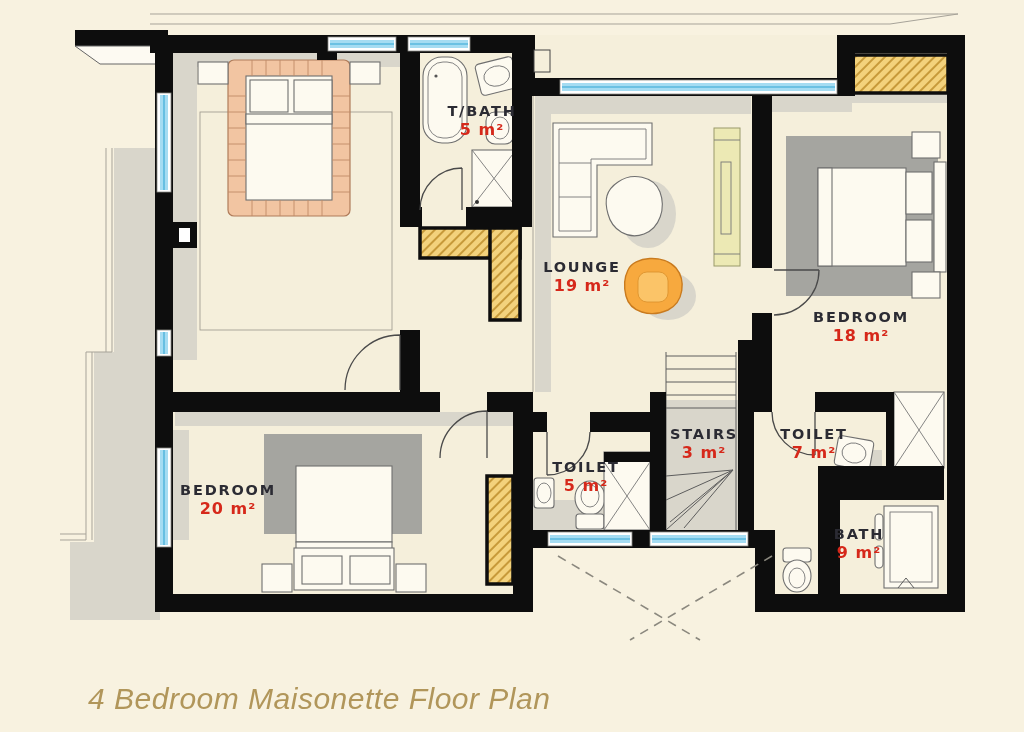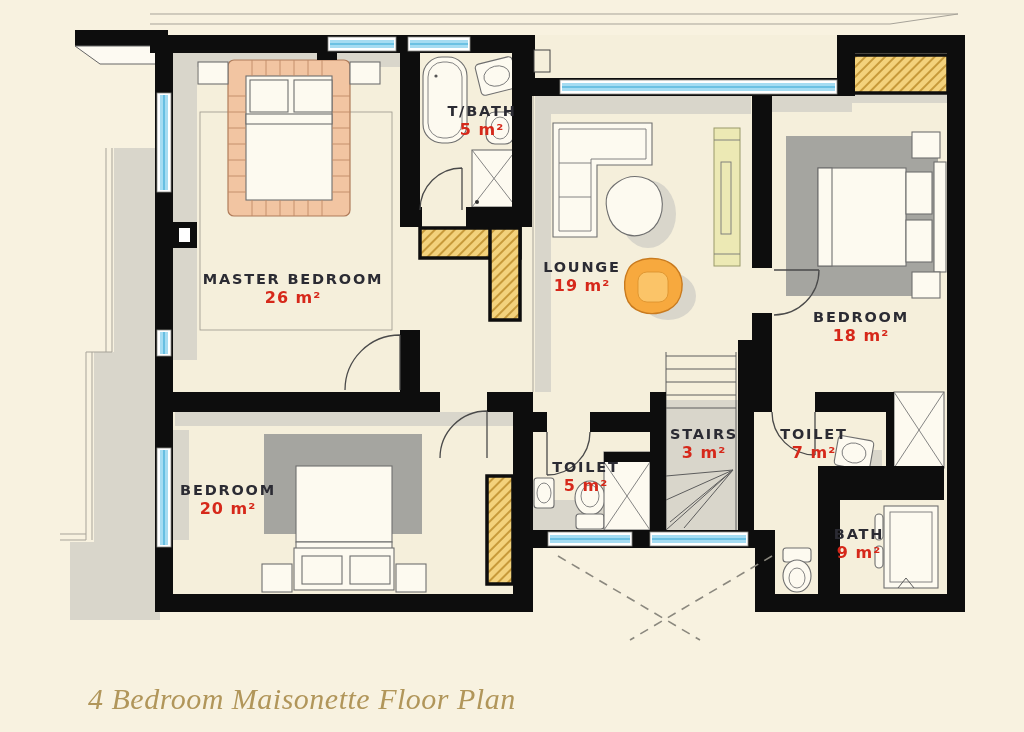--- a/index.html
+++ b/index.html
@@ -29,21 +29,21 @@
   .thin{stroke:#a7a399;stroke-width:1;fill:none;}
   .sline{stroke:#5d5d5d;stroke-width:1;fill:none;}
   .fixline{fill:none;stroke:#777;stroke-width:.9;}
   .notch{fill:var(--floor,#f5efdb);stroke:#444;stroke-width:1;}
   
   .room-label{position:absolute;transform:translateX(-50%);text-align:center;white-space:nowrap;
               color:var(--label,#2b2b33);font-family:"DejaVu Sans",sans-serif;font-weight:700;
               font-size:14.5px;letter-spacing:1.8px;line-height:1.05;}
   .room-area{display:block;font-size:16px;letter-spacing:1px;color:var(--area,#d6281a);margin-top:3px;
              font-weight:700;}
-  .plan-title{position:absolute;left:88px;top:682px;font-family:Liberation Serif, serif;
+  .plan-title{position:absolute;left:88px;top:682px;font-family:Liberation Sans, sans-serif;
               font-style:italic;font-size:30px;letter-spacing:.5px;color:var(--title,#b1965a);}
 </style>
 </head>
 <body>
 
 <div class="stage">
 
 <svg width="1024" height="732" viewBox="0 0 1024 732">
   <defs>
     <pattern id="hatch" patternUnits="userSpaceOnUse" width="7" height="7" patternTransform="rotate(45)">
@@ -297,24 +297,20 @@
     <path class="door" d="M819,270 A45,45 0 0 1 774,315 M774,270 H819"></path>
     <path class="door" d="M772,412 A43,43 0 0 0 815,455 M815,412 V455"></path>
   </g>
 
   <g>
     <line class="dash" x1="558" y1="556" x2="700" y2="640"></line>
     <line class="dash" x1="772" y1="556" x2="630" y2="640"></line>
   </g>
 </svg>
 
-<div class="room-label" style="left:293px;top:272px;">
-  <span>MASTER BEDROOM</span>
-  <span class="room-area">26 m²</span>
-</div>
 <div class="room-label" style="left:462px;top:104px;margin-left:20px;">
   <span>T/BATH</span>
   <span class="room-area">5 m²</span>
 </div>
 <div class="room-label" style="left:582px;top:260px;text-align:center;">
   <span>LOUNGE</span>
   <span class="room-area">19 m²</span>
 </div>
 <div class="room-label" style="left:861px;top:310px;">
   <span>BEDROOM</span>

